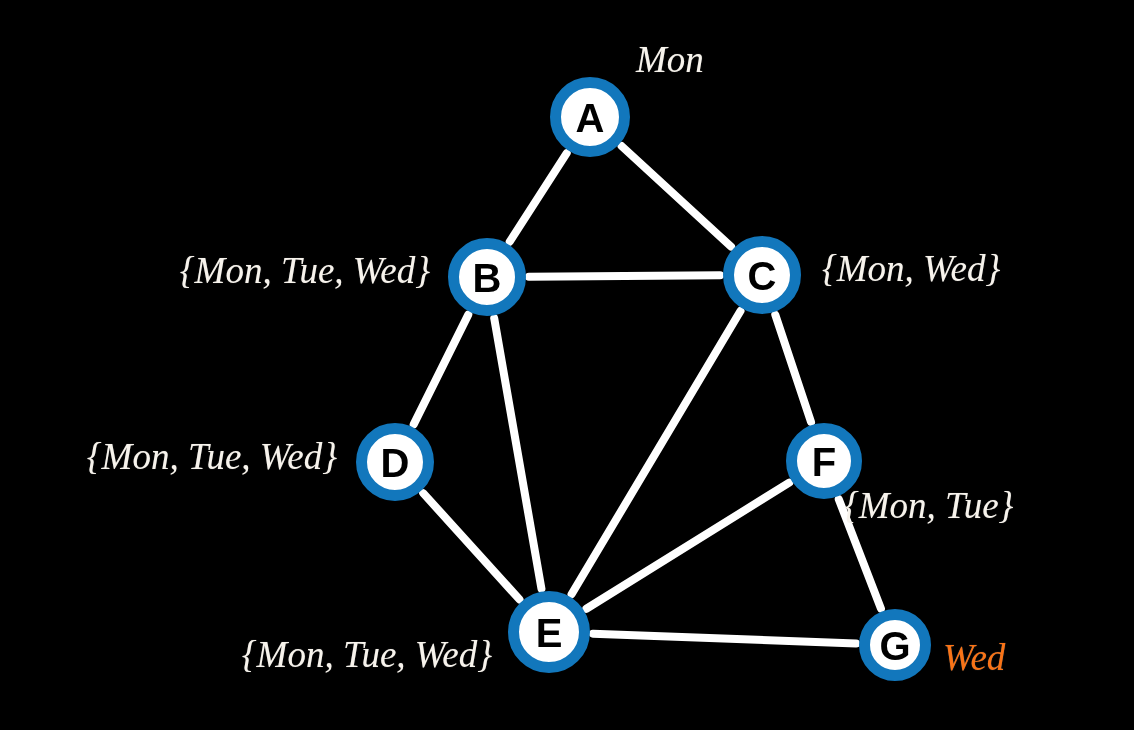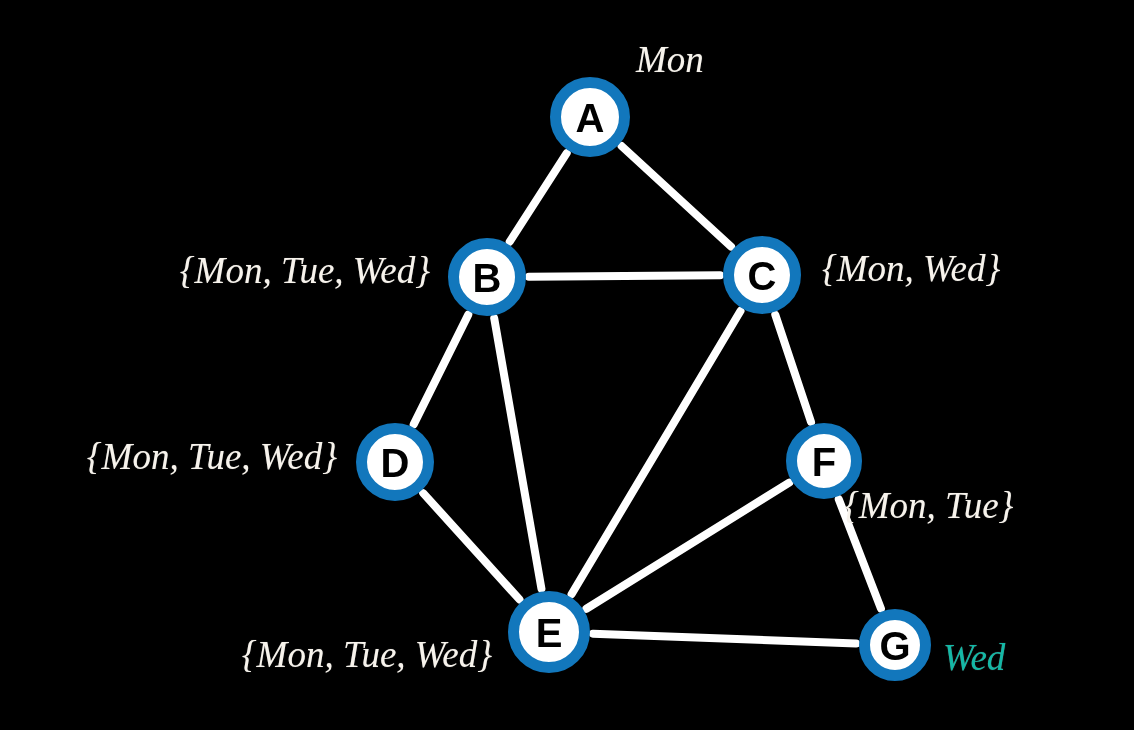--- a/index.html
+++ b/index.html
@@ -108,15 +108,15 @@
         </g>
       </g>
   </svg>
   <div id="label-layer">
       <div class="domain-label lbl-right" style="left: 636px; top: 59px; color: rgb(247, 243, 236);">Mon</div>
       <div class="domain-label lbl-left" style="left: 430px; top: 270px; color: rgb(247, 243, 236);">{Mon, Tue, Wed}</div>
       <div class="domain-label lbl-right" style="left: 822px; top: 268px; color: rgb(247, 243, 236);">{Mon, Wed}</div>
       <div class="domain-label lbl-left" style="left: 337px; top: 456px; color: rgb(247, 243, 236);">{Mon, Tue, Wed}</div>
       <div class="domain-label lbl-left" style="left: 492px; top: 654px; color: rgb(247, 243, 236);">{Mon, Tue, Wed}</div>
       <div class="domain-label lbl-right" style="left: 844px; top: 460px; color: rgb(247, 243, 236); margin-top: 45px;">{Mon, Tue}</div>
-      <div class="domain-label lbl-right" style="left: 943px; top: 657px; color: #14b8a6;">Wed</div>
+      <div class="domain-label lbl-right" style="left: 943px; top: 657px; color: #f97316;">Wed</div>
     </div>
 </div>
 
 </body></html>

